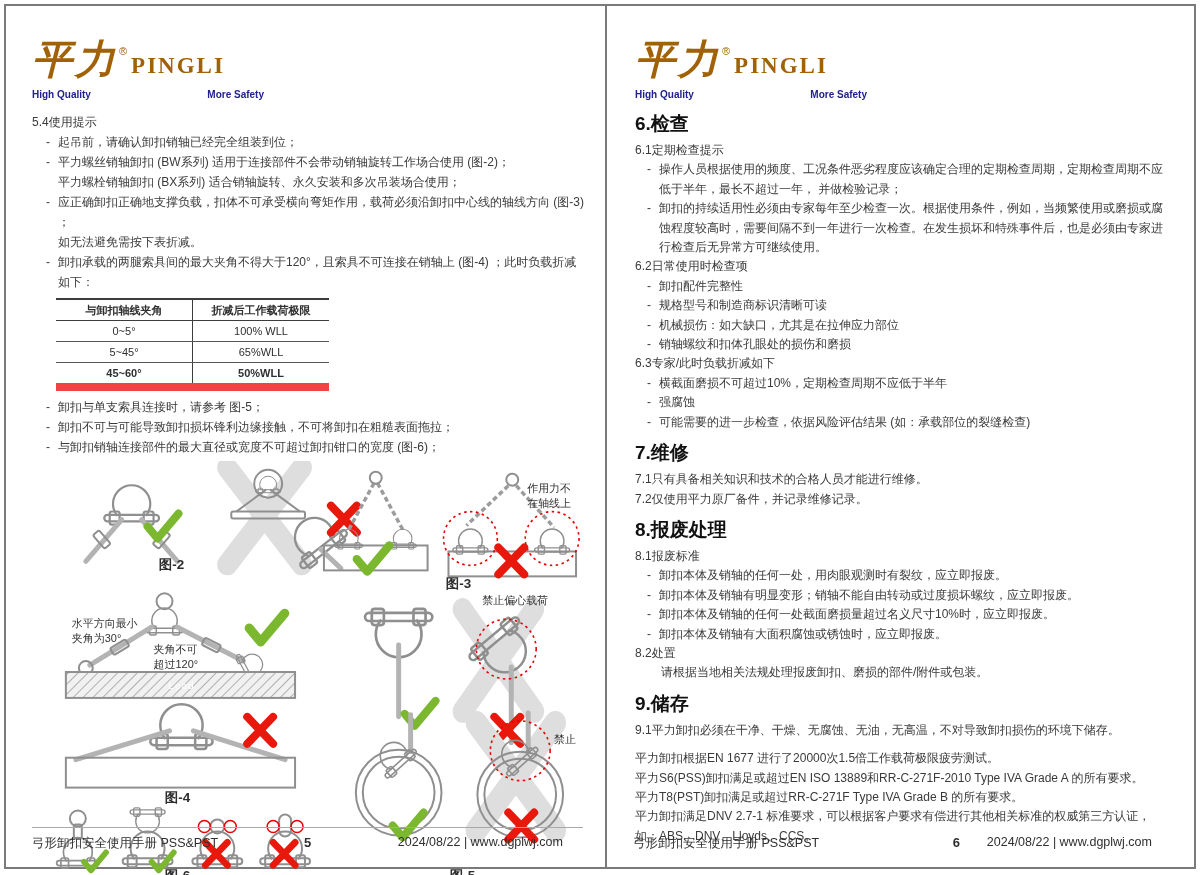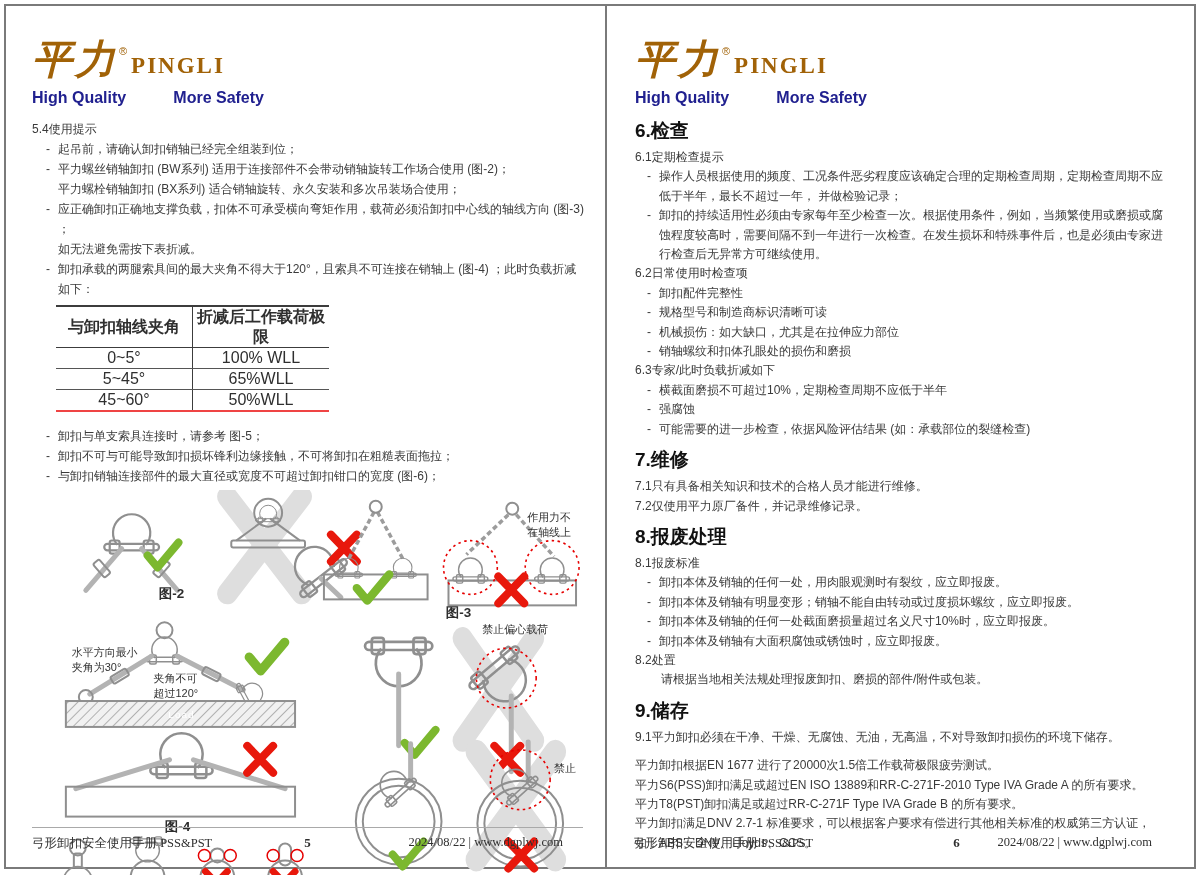--- a/index.html
+++ b/index.html
@@ -13,39 +13,39 @@
   .page{position:absolute;top:0;bottom:0;}
   .page-left{left:0;width:599px;padding:26px 20px 0 26px;box-sizing:border-box;}
   .page-right{left:601px;right:0;padding:26px 24px 0 28px;box-sizing:border-box;}
 
   
   .logo{margin-bottom:12px;}
   .logo-row{display:flex;align-items:baseline;color:#a16207;}
   .logo-cn{font-size:40px;font-weight:900;letter-spacing:3px;font-style:italic;}
   .logo-reg{font-size:11px;position:relative;top:-18px;margin-left:1px;}
   .logo-en{font-family:"Liberation Serif","DejaVu Serif",serif;font-size:23px;font-weight:700;letter-spacing:2px;margin-left:4px;}
-  .tagline{display:flex;justify-content:space-between;width:232px;color:#20208f;font-weight:700;font-size:16px;margin-top:2px;}
+  .tagline{display:flex;justify-content:space-between;width:232px;color:#20208f;font-weight:700;font-size:10px;margin-top:2px;}
 
   
   .body5{font-size:12px;line-height:20px;color:#3a3a3a;}
   .sub{display:flex;}
   .sub .num{flex:none;}
   .bullet{display:flex;padding-left:14px;}
   .bullet .dash{flex:none;width:12px;}
   .cont{padding-left:26px;}
 
   
-  table.red{border-collapse:collapse;margin:6px 0 14px 24px;font-size:16px;color:#2f2f2f;}
+  table.red{border-collapse:collapse;margin:6px 0 6px 24px;font-size:11px;color:#2f2f2f;}
   table.red th,table.red td{
     width:128px;text-align:center;height:17px;padding:0 4px;
     border-bottom:1.2px solid #555;
   }
   table.red th{border-top:2px solid #3c3c3c;border-bottom:1.4px solid #3c3c3c;font-weight:700;}
   table.red td:first-child,table.red th:first-child{border-right:1.4px solid #3c3c3c;}
-  table.red tr:last-child td{border-bottom:2px solid #ef4444;}
+  table.red tr:last-child td{border-bottom:8px solid #ef4444;font-weight:bold;}
 
   
   .figs{display:block;margin-top:4px;}
   .art{stroke:#8f8f8f;fill:none;stroke-width:2;}
   .art text{stroke:none;}
   .rope{stroke:#b3b3b3;stroke-width:5;stroke-linecap:round;}
   .chain{stroke:#9c9c9c;stroke-width:3.5;stroke-dasharray:5 3;}
   .warn{stroke:#e60000;stroke-width:1.6;stroke-dasharray:2.5 3.5;}
   .warn2{stroke:#e60000;stroke-width:1.5;}
   .cap{fill:#2e2e2e;font-size:13.5px;font-weight:600;text-anchor:middle;}
@@ -53,21 +53,21 @@
   .loadtxt{fill:#ffffff;font-size:10px;letter-spacing:1px;text-anchor:middle;}
 
   
   .body6{font-size:12px;line-height:19.4px;color:#3a3a3a;}
   .body6 h2{font-size:19px;line-height:24px;font-weight:700;color:#111;margin:9px 0 5px 0;}
   .body6 h2.first{margin-top:0;}
   .body6 .bullet{padding-left:12px;}
   .indent{padding-left:26px;}
   .paras{margin-top:9px;}
 
-  footer{position:absolute;left:26px;right:22px;bottom:12px;height:20px;font-size:12.5px;color:#2f2f2f;font-family:Liberation Serif, serif;}
+  footer{position:absolute;left:26px;right:22px;bottom:12px;height:20px;font-size:12.5px;color:#2f2f2f;}
   .page-left footer{border-top:1px solid #a9a9a9;padding-top:7px;}
   footer .f-title{position:absolute;left:0;}
   .page-left footer .f-title{top:7px;}
   footer .f-page{position:absolute;left:50%;transform:translateX(-50%);font-weight:700;font-size:13px;}
   .page-left footer .f-page{top:7px;}
   .page-right footer .f-page{left:60%;}
   footer .f-meta{position:absolute;right:20px;}
   .page-left footer .f-meta{top:7px;}
 </style>
 </head>

